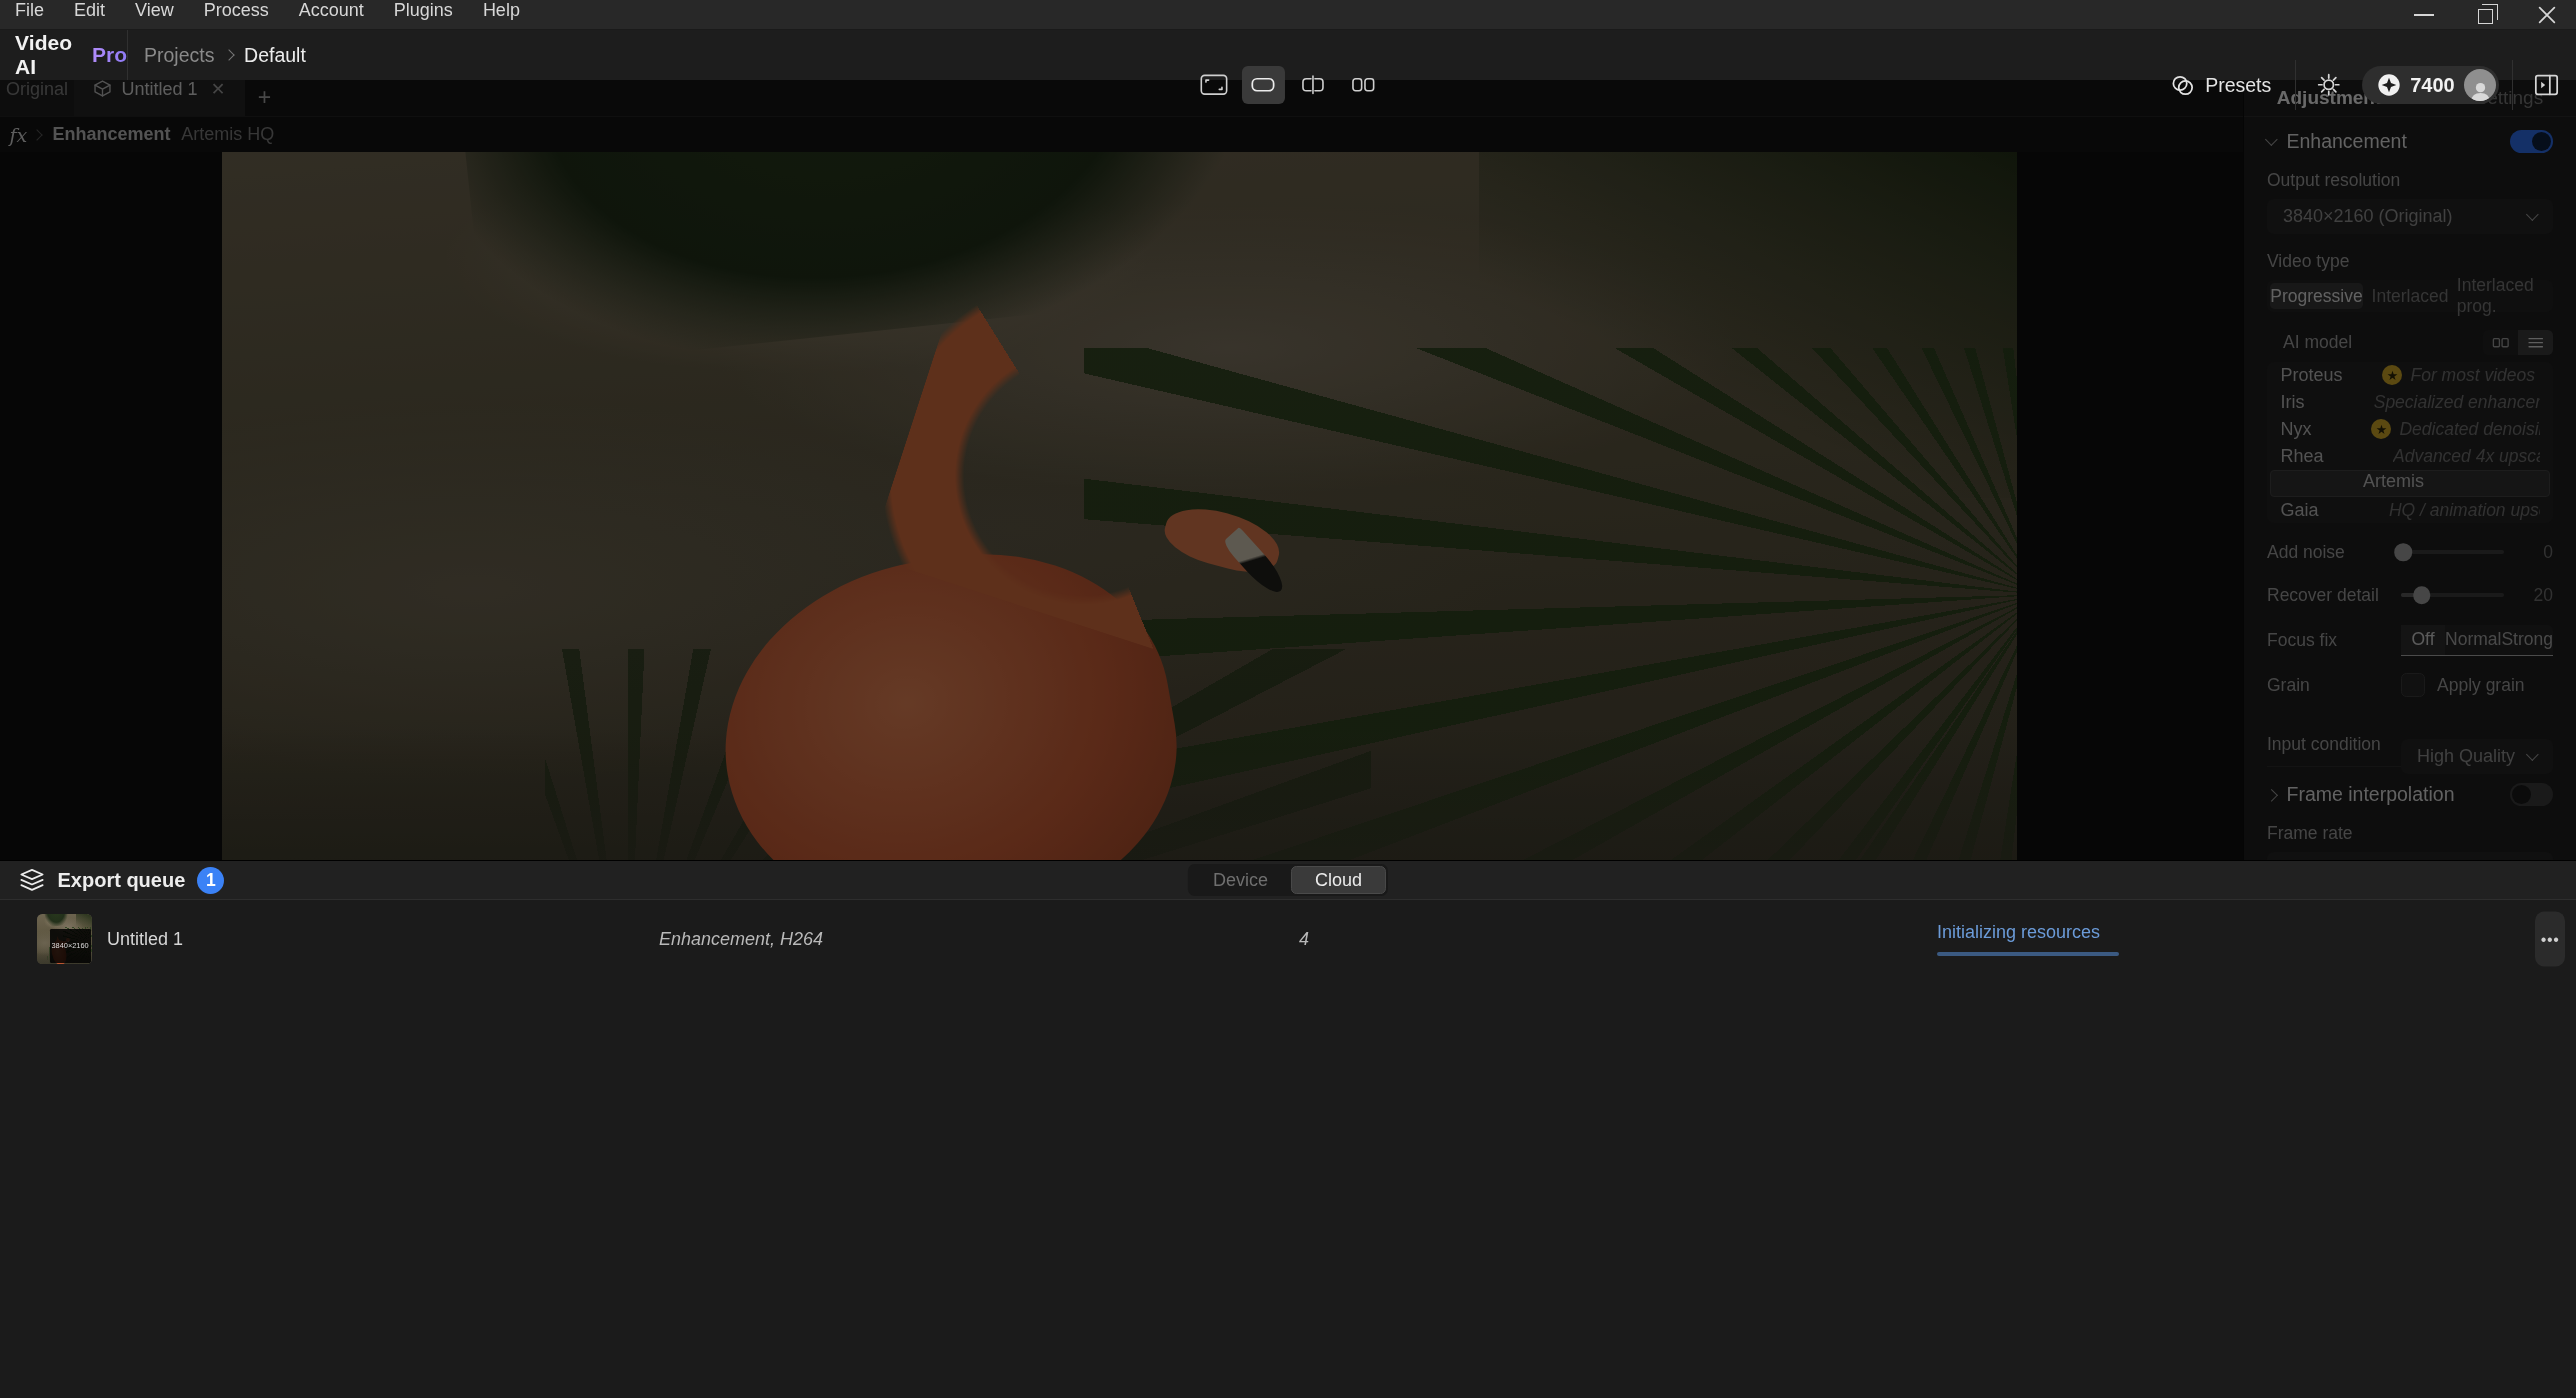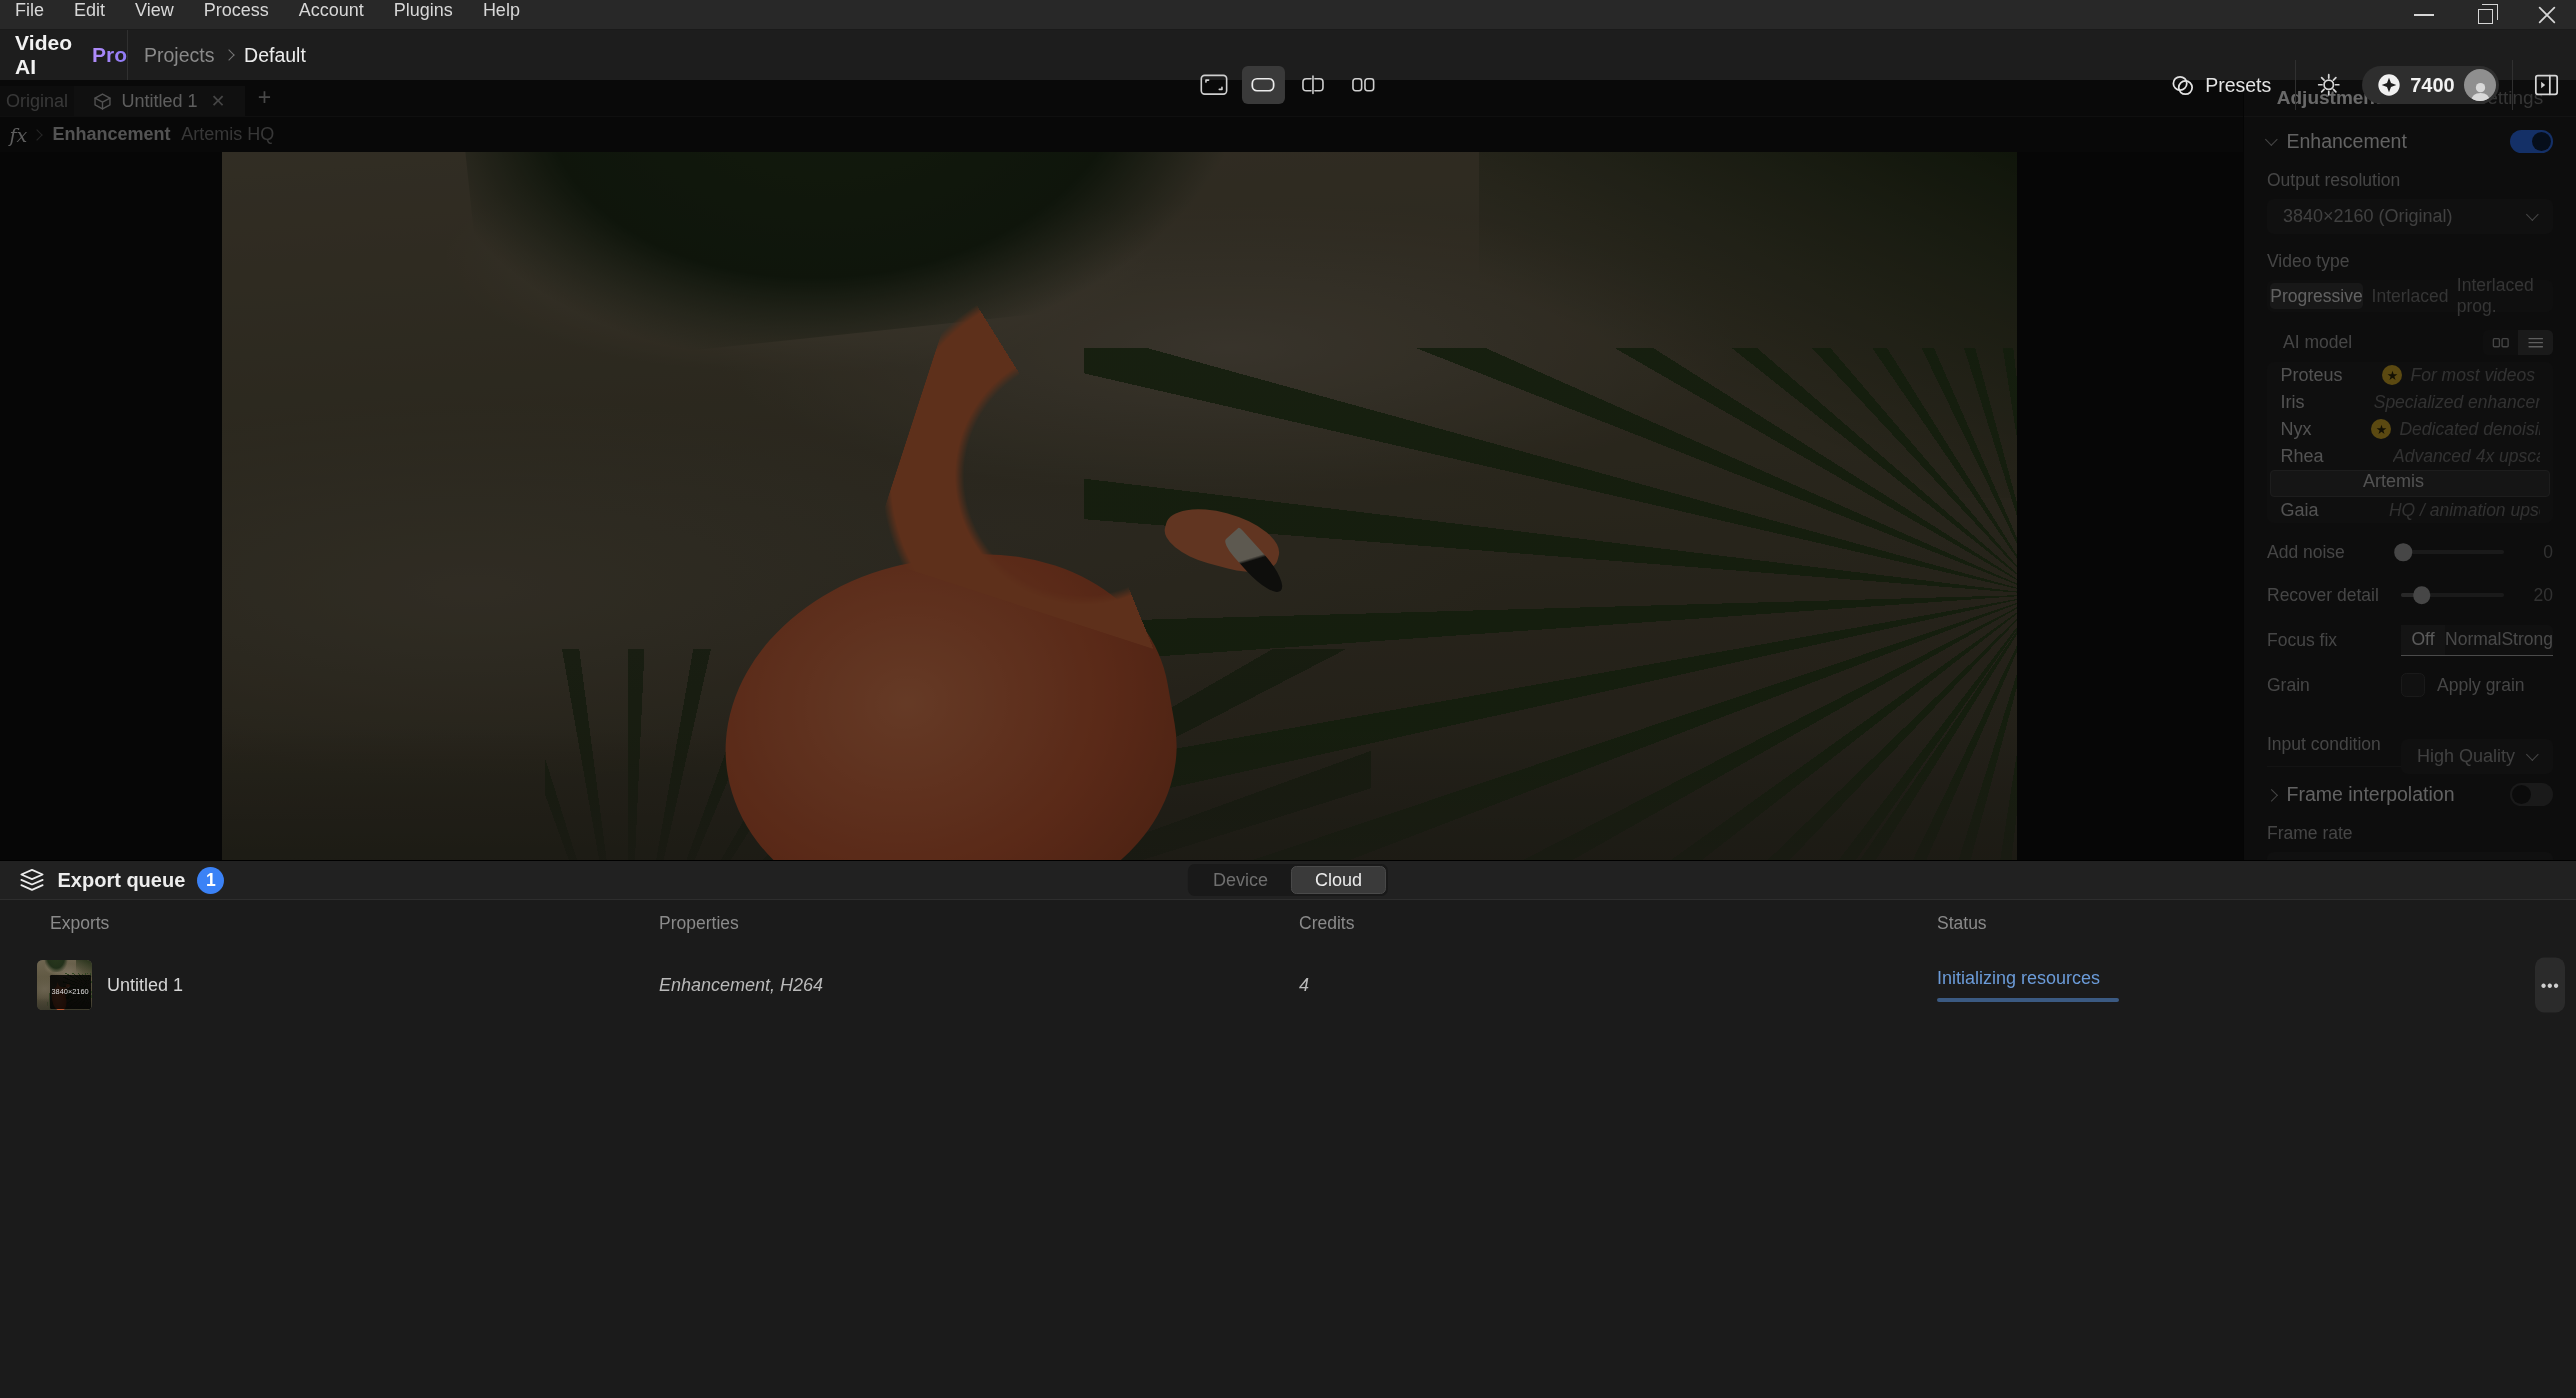--- a/index.html
+++ b/index.html
@@ -34,21 +34,21 @@
   .tb-divider { width:0.7px; height:50px; background:#303030; }
   .gear-btn { padding:0 6.7px; display:flex; align-items:center; }
   .cred-pill { display:flex; align-items:center; background:#2e2e2e; border-radius:27px; height:38px; padding:0 2.7px 0 15px; gap:9.4px; }
   .cred-num { font-size:20px; font-weight:700; color:#f1f1f1; }
   .avatar { width:32px; height:32px; border-radius:50%; background:#8f8f8f; display:flex; align-items:flex-end; justify-content:center; overflow:hidden; }
 
   
   .content { position:absolute; left:0; top:79px; right:0; height:781px; display:flex; overflow:hidden; }
   .viewport { flex:1; display:flex; flex-direction:column; background:#0f0f0f; min-width:0; }
   .tabs-row { height:38px; background:#161616; display:flex; align-items:stretch; border-bottom:0.7px solid #232323; }
-  .tab { display:flex; align-items:center; gap:9.4px; padding:0 19px; font-size:18px;margin-top:7px; }
+  .tab { display:flex; align-items:flex-start; gap:9.4px; padding:0 19px; font-size:18px; }
   .tab.t-original { background:#1e1e1e; color:#7c7c7c; width:74px; justify-content:center; padding:0; }
   .tab.t-active { background:#242424; color:#cfcfcf; }
   .tab .tab-close { font-size:17.5px; color:#9a9a9a; margin-left:4px; }
   .tab-add { width:40px; display:flex; align-items:center; justify-content:center; font-size:23px; color:#a0a0a0; }
   .filter-row { height:35px; background:#121212; display:flex; align-items:center; padding-left:9.4px; gap:12px; }
   .fx-chip { display:flex; align-items:center; gap:5.4px; }
   .fx-glyph { font-size:19px; font-style:italic; color:#cfcfcf; font-family:"DejaVu Serif",serif; }
   .filter-names { display:flex; gap:10.8px; font-size:18px; }
   .fn-main { color:#b9b9b9; font-weight:700; }
   .fn-sub { color:#7a7a7a; }
@@ -467,26 +467,20 @@
         </svg>
         <span class="eq-title">Export queue</span>
         <span class="eq-badge">1</span>
       </div>
       <div class="eq-center">
         <span class="seg-opt">Device</span>
         <span class="seg-opt sel">Cloud</span>
       </div>
     </div>
 
-    <div class="eq-table-header">
-      <span>Exports</span>
-      <span>Properties</span>
-      <span>Credits</span>
-      <span>Status</span>
-    </div>
 
     <div class="eq-row">
       <div class="eq-name-cell">
         <div class="thumb">
           <div class="flamingo-art">
             <div class="fa-topleaf"></div>
               <div class="fa-topright"></div>
               <div class="fa-fan"></div>
               <div class="fa-fan2"></div>
             <div class="fa-ground"></div>

